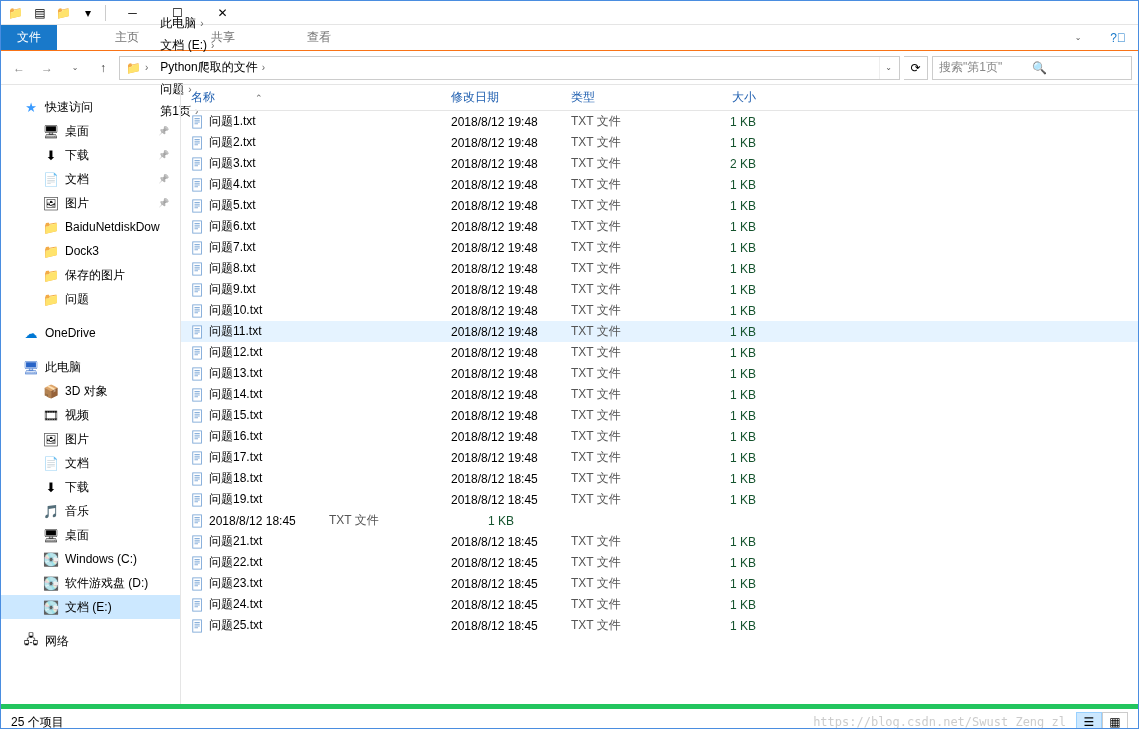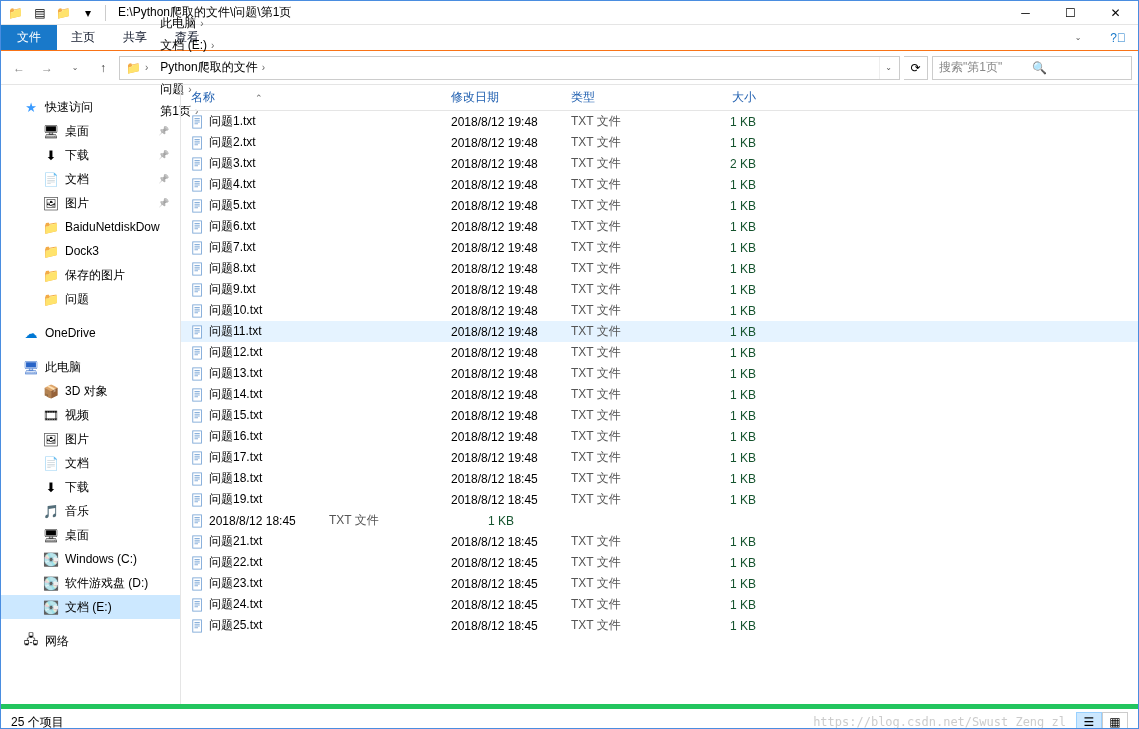--- a/index.html
+++ b/index.html
@@ -5,21 +5,21 @@
 * { margin: 0; padding: 0; box-sizing: border-box; font-family: "Microsoft YaHei", "Segoe UI", sans-serif; font-size: 12px; }
 body { background: #fff; width: 1139px; height: 729px; overflow: hidden; position: relative; border: 1px solid #4a8de0; }
 .titlebar { height: 24px; display: flex; align-items: center; background: #fff; border-bottom: 1px solid #e5e5e5; }
 .titlebar .qat { display: flex; align-items: center; padding-left: 4px; gap: 2px; }
 .qat-icon { width: 22px; height: 22px; display: flex; align-items: center; justify-content: center; }
 .titlebar .title { flex: 1; padding-left: 8px; color: #000; }
 .winctrl { display: flex; }
 .winctrl div { width: 45px; height: 24px; display: flex; align-items: center; justify-content: center; }
 .ribbon { height: 26px; display: flex; align-items: stretch; background: #fff; border-bottom: 1px solid #f97316; }
 .ribbon .file-tab { background: #1979ca; color: #fff; padding: 0 16px; display: flex; align-items: center; }
-.ribbon .tab { padding: 0 14px; display: flex; align-items: center; color: #0f172a; }
+.ribbon .tab { padding: 0 14px; display: flex; align-items: center; color: #737373; margin-left: 44px; }
 .ribbon .spacer { flex: 1; }
 .ribbon .help { width: 40px; display: flex; align-items: center; justify-content: center; }
 .addressbar { height: 34px; display: flex; align-items: center; padding: 4px 6px; gap: 4px; border-bottom: 1px solid #e5e5e5; }
 .nav-btn { width: 24px; height: 24px; display: flex; align-items: center; justify-content: center; color: #888; }
 .nav-btn.enabled { color: #333; }
 .path-box { flex: 1; height: 24px; border: 1px solid #ccc; display: flex; align-items: center; padding: 0 2px; }
 .path-seg { display: flex; align-items: center; padding: 0 4px; height: 22px; }
 .path-seg .chev { padding: 0 4px; color: #666; font-size: 10px; }
 .path-dd { width: 18px; height: 22px; display: flex; align-items: center; justify-content: center; border-left: 1px solid #eee; margin-left: auto; }
 .refresh-btn { width: 24px; height: 24px; border: 1px solid #ccc; border-left: none; display: flex; align-items: center; justify-content: center; }
@@ -66,21 +66,20 @@
     <div class="qat-icon">
         <span class="folder-ic">📁</span>
       </div>
     <div class="qat-icon">▤</div>
     <div class="qat-icon">
         <span class="folder-ic">📁</span>
       </div>
     <div class="qat-icon">▾</div>
     <div style="width:1px;height:16px;background:#ccc;margin:0 4px"></div>
   </div>
-  <div class="title">E:\Python爬取的文件\问题\第1页</div>
   <div class="winctrl">
     <div>─</div>
     <div>☐</div>
     <div class="close">✕</div>
   </div>
 </div>
 
 <div class="ribbon">
   <div class="file-tab">文件</div>
   <div class="tab">主页</div>

